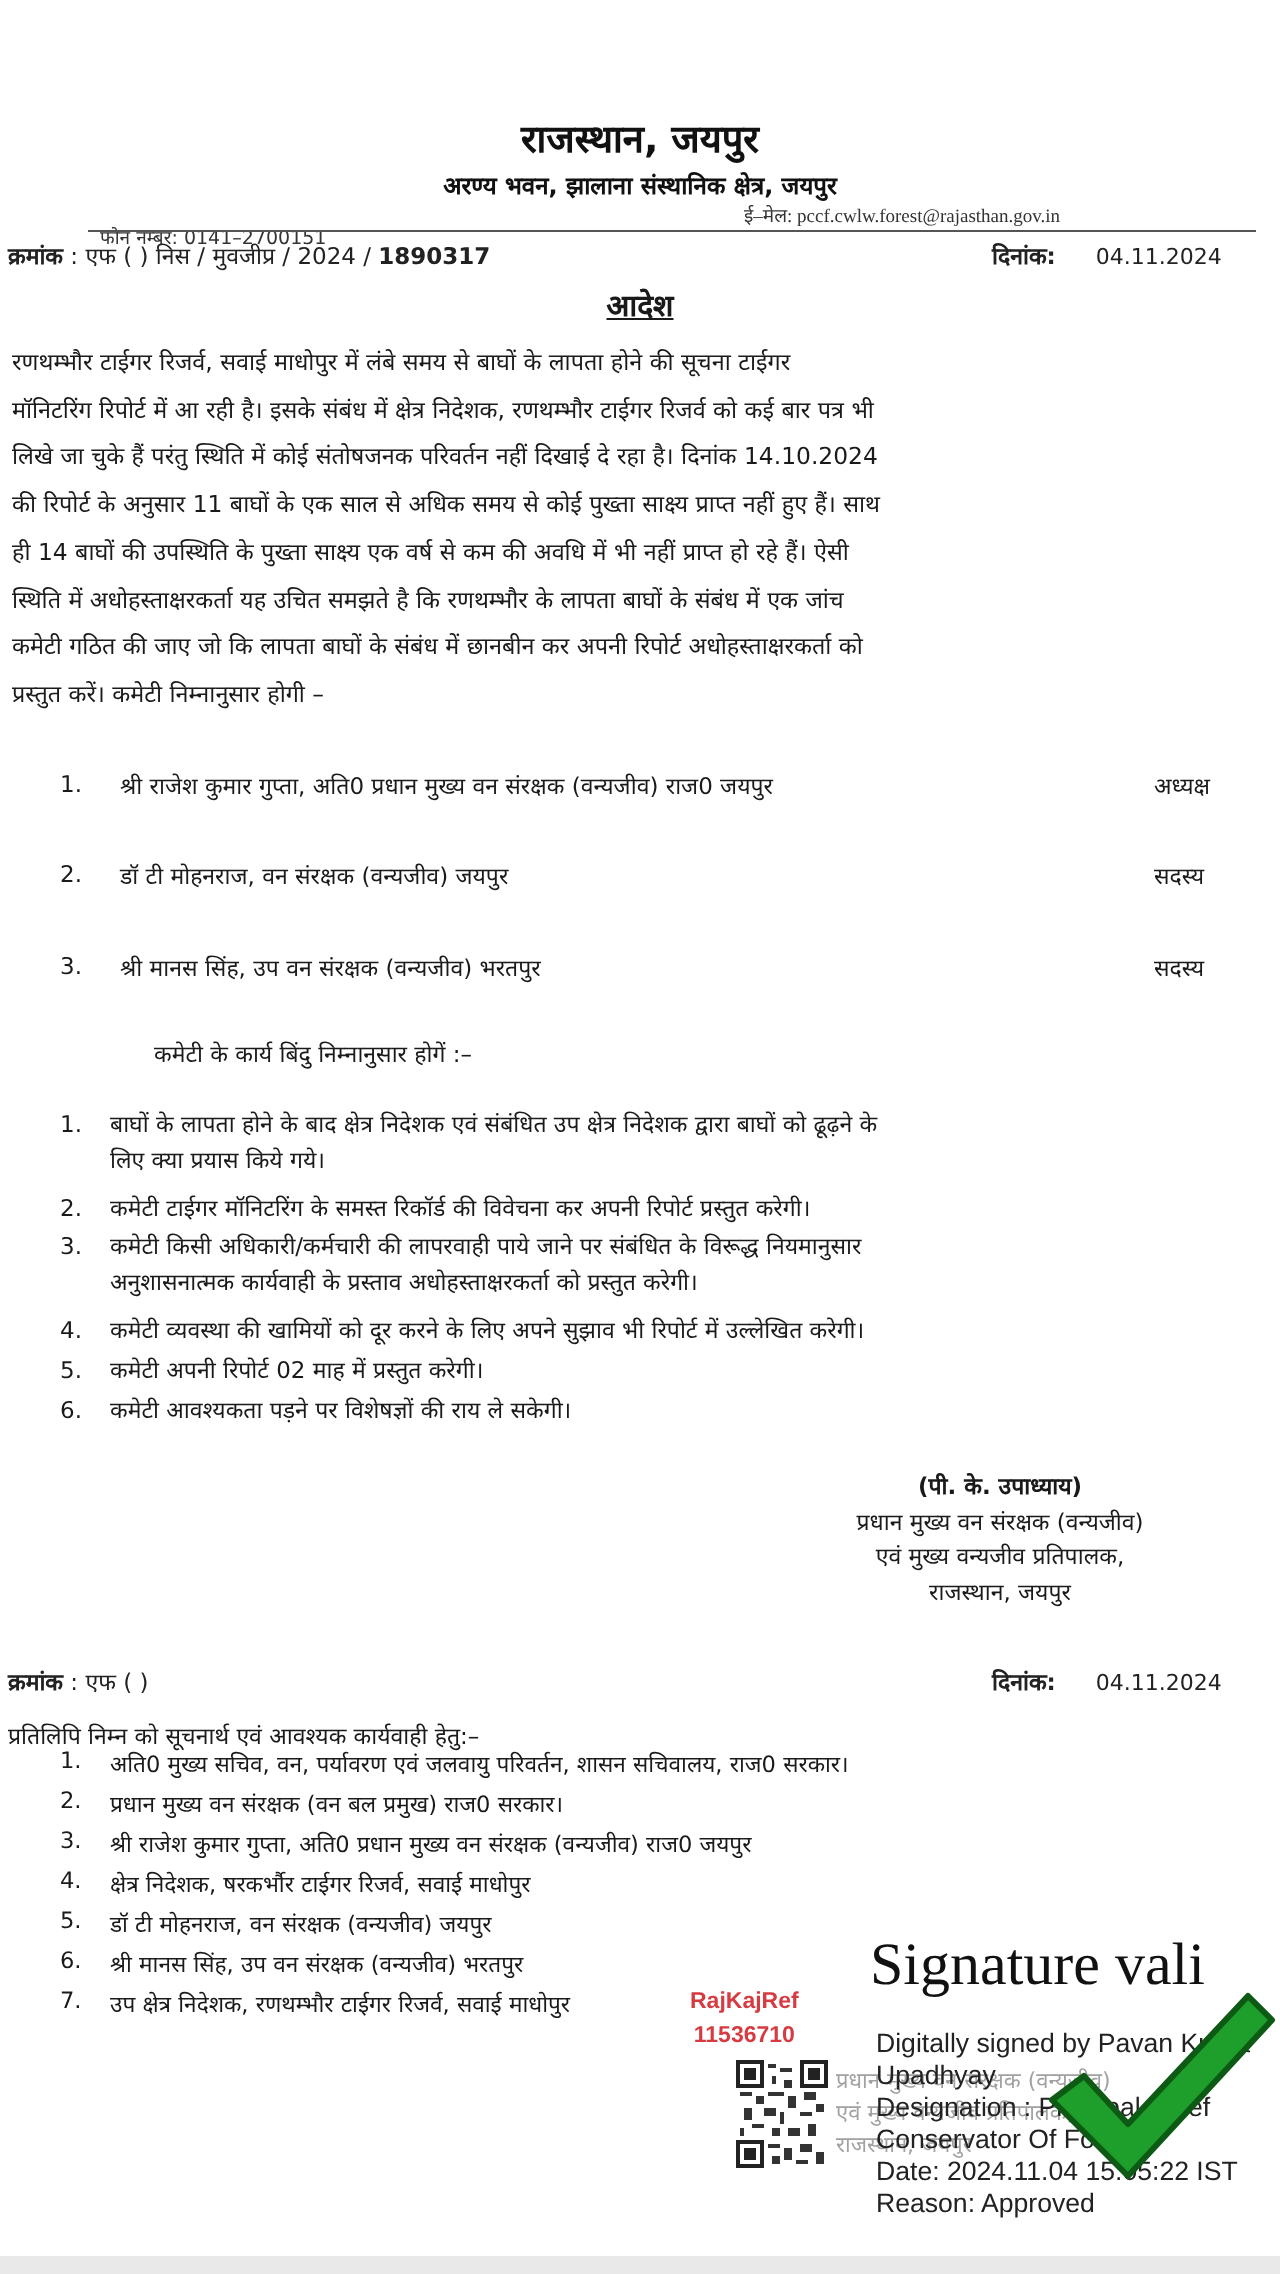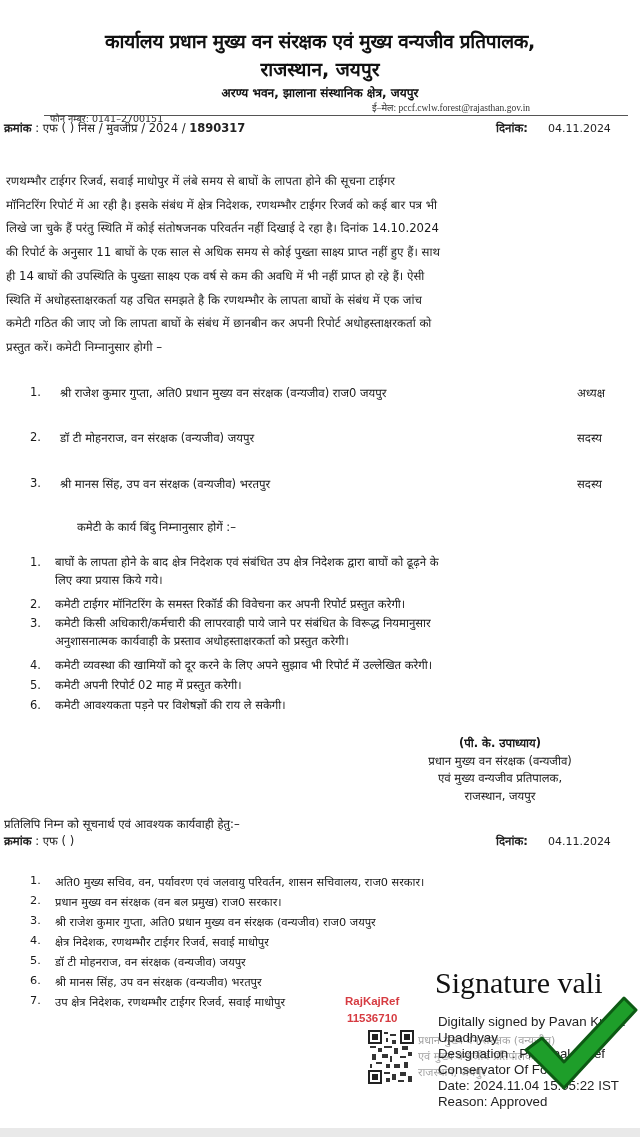--- a/index.html
+++ b/index.html
@@ -28,51 +28,51 @@
   .member { font-size: 11.5px; }
   .member .num { position: absolute; left: 30px; }
   .member .txt { position: absolute; left: 60px; }
   .member .role { position: absolute; left: 577px; }
   .tasks-head { left: 30px; top: 519px; font-size: 11.5px; margin-left: 47px; }
   .task { font-size: 11.5px; line-height: 18.5px; }
   .task .num { position: absolute; left: 30px; }
   .task .txt { position: absolute; left: 55px; white-space: nowrap; }
   .sig { left: 380px; width: 240px; text-align: center; font-size: 11.5px; line-height: 17.5px; top: 735px; }
   .sig .name { font-weight: bold; }
-  .copy-head { left: 4px; top: 816px; font-size: 11.5px; }
+  .copy-head { left: 4px; top: 860px; font-size: 11.5px; }
   .cc { font-size: 11.3px; }
   .cc .num { position: absolute; left: 30px; }
   .cc .txt { position: absolute; left: 55px; white-space: nowrap; }
   .ref { left: 345px; top: 993px; color: #d2262d; font-weight: bold; font-size: 11.5px; font-family: "Liberation Sans", sans-serif; text-align: center; line-height: 17px; opacity: 0.9; }
   .qr { left: 368px; top: 1030px; width: 46px; height: 54px; }
   .ghost { left: 418px; font-size: 11px; color: #555; opacity: 0.55; }
   .sv-title { left: 435px; top: 966px; font-size: 30px; font-family: Liberation Serif, serif; color: #111; }
   .sv-line { left: 438px; font-size: 13.3px; font-family: "Liberation Sans", sans-serif; color: #222; }
   .check { left: 520px; top: 992px; width: 120px; height: 100px; }
   .bottom-strip { left: 0; top: 1128px; width: 640px; height: 9px; background: #e9e9e9; }
 </style>
 </head>
 <body>
 
 <div class="page">
 
-  <div class="abs title t1">कार्यालय प्रधान मुख्य वन संरक्षक एवं मुख्य वन्यजीव प्रतिपालक,</div>
   <div class="abs title t2">राजस्थान, जयपुर</div>
   <div class="abs title t3">अरण्य भवन, झालाना संस्थानिक क्षेत्र, जयपुर</div>
   <div class="abs phone">फोन नम्बर: 0141–2700151</div>
   <div class="abs email">ई–मेल: pccf.cwlw.forest@rajasthan.gov.in</div>
   <div class="abs rule"></div>
 
   <div class="abs kramank" style="top:120px;">
     <b>क्रमांक</b><span> : एफ ( ) निस / मुवजीप्र / 2024 / </span><b>1890317</b>
   </div>
   <div class="abs dinank" style="top:120px;">
     <b>दिनांक:</b><span class="dv">04.11.2024</span>
   </div>
 
+  <div class="abs aadesh">आदेश</div>
 
   <div class="abs para">
     <span>रणथम्भौर टाईगर रिजर्व, सवाई माधोपुर में लंबे समय से बाघों के लापता होने की सूचना टाईगर</span>
     <span>मॉनिटरिंग रिपोर्ट में आ रही है। इसके संबंध में क्षेत्र निदेशक, रणथम्भौर टाईगर रिजर्व को कई बार पत्र भी</span>
     <span>लिखे जा चुके हैं परंतु स्थिति में कोई संतोषजनक परिवर्तन नहीं दिखाई दे रहा है। दिनांक 14.10.2024</span>
     <span>की रिपोर्ट के अनुसार 11 बाघों के एक साल से अधिक समय से कोई पुख्ता साक्ष्य प्राप्त नहीं हुए हैं। साथ</span>
     <span>ही 14 बाघों की उपस्थिति के पुख्ता साक्ष्य एक वर्ष से कम की अवधि में भी नहीं प्राप्त हो रहे हैं। ऐसी</span>
     <span>स्थिति में अधोहस्ताक्षरकर्ता यह उचित समझते है कि रणथम्भौर के लापता बाघों के संबंध में एक जांच</span>
     <span>कमेटी गठित की जाए जो कि लापता बाघों के संबंध में छानबीन कर अपनी रिपोर्ट अधोहस्ताक्षरकर्ता को</span>
     <span>प्रस्तुत करें। कमेटी निम्नानुसार होगी –</span>
@@ -145,21 +145,21 @@
   <div class="abs cc" style="top:894px;left:0;width:640px;">
       <span class="num">2.</span>
       <span class="txt">प्रधान मुख्य वन संरक्षक (वन बल प्रमुख) राज0 सरकार।</span>
     </div>
   <div class="abs cc" style="top:914px;left:0;width:640px;">
       <span class="num">3.</span>
       <span class="txt">श्री राजेश कुमार गुप्ता, अति0 प्रधान मुख्य वन संरक्षक (वन्यजीव) राज0 जयपुर</span>
     </div>
   <div class="abs cc" style="top:934px;left:0;width:640px;">
       <span class="num">4.</span>
-      <span class="txt">क्षेत्र निदेशक, रणथम्भौर टाईगर रिजर्व, सवाई माधोपुर</span>
+      <span class="txt">क्षेत्र निदेशक, षरकर्भौर टाईगर रिजर्व, सवाई माधोपुर</span>
     </div>
   <div class="abs cc" style="top:954px;left:0;width:640px;">
       <span class="num">5.</span>
       <span class="txt">डॉ टी मोहनराज, वन संरक्षक (वन्यजीव) जयपुर</span>
     </div>
   <div class="abs cc" style="top:974px;left:0;width:640px;">
       <span class="num">6.</span>
       <span class="txt">श्री मानस सिंह, उप वन संरक्षक (वन्यजीव) भरतपुर</span>
     </div>
   <div class="abs cc" style="top:994px;left:0;width:640px;">

